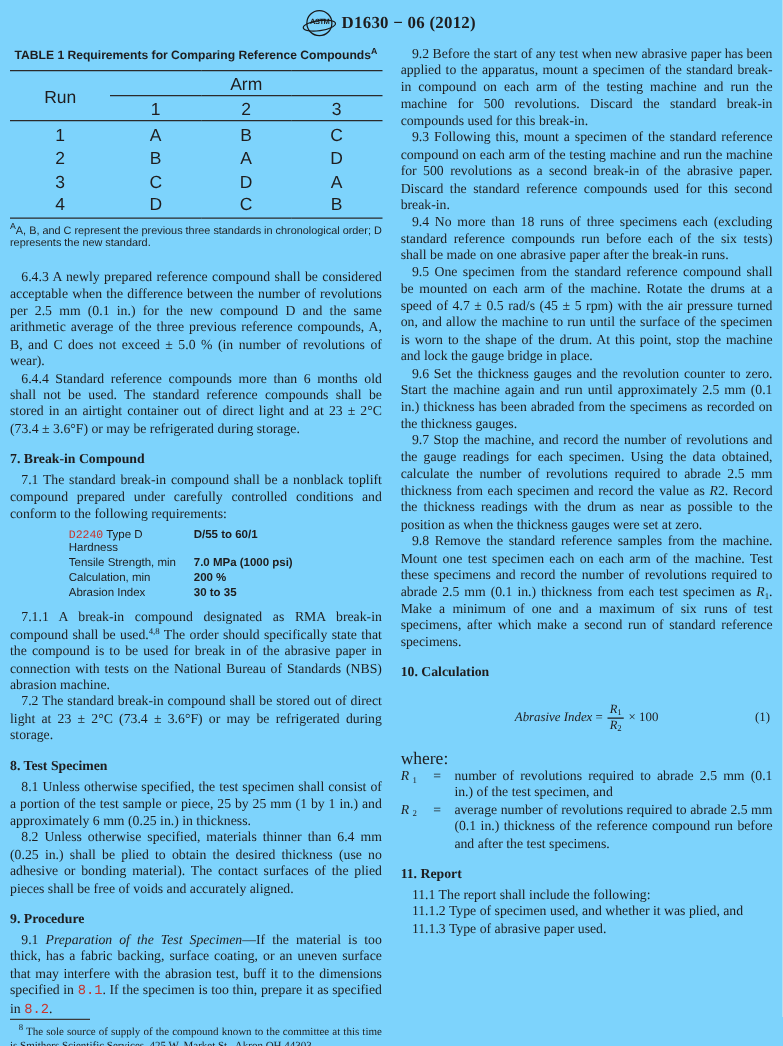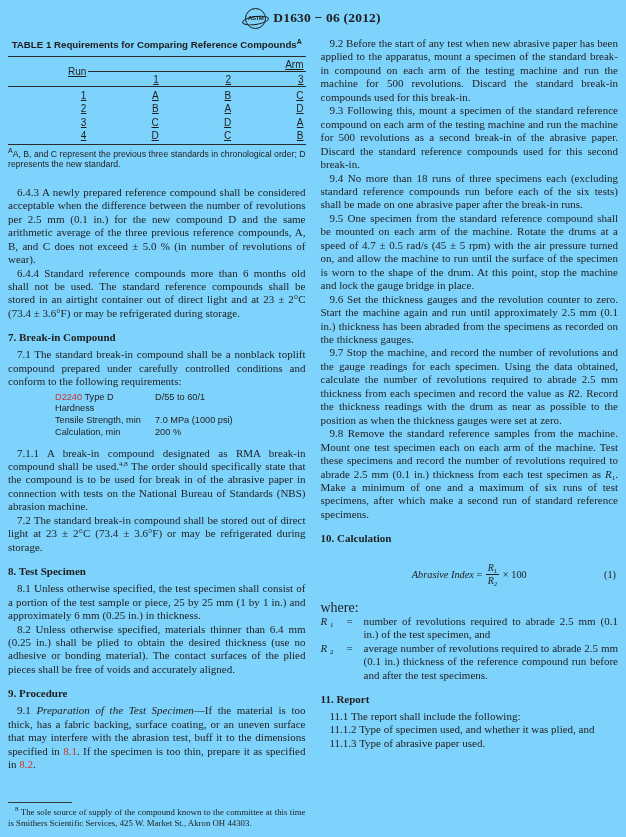--- a/index.html
+++ b/index.html
@@ -22,42 +22,42 @@
     border: 1px solid #181818; border-radius: 50%; transform: rotate(-8deg);
   }
   .doc-number { font-weight: bold; font-size: 13.5px; letter-spacing: 0.2px; }
   
   .cols { display: flex; gap: 15px; margin-top: 6px; height: 792px; }
   .col { flex: 0 0 297.5px; width: 297.5px; display: flex; flex-direction: column; }
   
   .body { font-size: 11px; line-height: 13.45px; text-align: justify; text-indent: 9px; }
   .heading { font-size: 11px; font-weight: bold; margin: 11px 0 5px; }
   .it { font-style: italic; }
-  .ref { color: #c8352c; text-decoration: none; cursor: pointer; }
+  .ref { color: #c8352c; text-decoration: none; cursor: pointer; font-family: Liberation Mono, monospace; }
   sup.fn { font-size: 7px; vertical-align: 4px; line-height: 0; }
   sub.sb { font-size: 7px; vertical-align: -2px; line-height: 0; }
   
   .table-block { font-family: "Liberation Sans", "DejaVu Sans", sans-serif; margin-bottom: 16px; }
   .tbl-title { font-size: 9.7px; font-weight: bold; text-align: center; margin: 2px 0 6px; }
-  table.t1 { width: 100%; border-collapse: collapse; font-size: 10px; text-align: right;
-             border-top: 1.2px solid #2a2a2a; border-bottom: 1.2px solid #2a2a2a; text-decoration: underline; }
+  table.t1 { width: 100%; border-collapse: collapse; font-size: 14px; text-align: center;
+             border-top: 1.2px solid #2a2a2a; border-bottom: 1.2px solid #2a2a2a; }
   table.t1 th, table.t1 td { font-weight: normal; padding: 1.5px 2px; }
   table.t1 .run-cell { width: 27%; border-bottom: 0.9px solid #2a2a2a; }
   table.t1 .arm-group { border-bottom: 0.9px solid #2a2a2a; }
   table.t1 .arm-num { width: 24.3%; border-bottom: 0.9px solid #2a2a2a; }
   table.t1 tbody tr td { padding: 1.2px 2px; }
   table.t1 tbody tr:first-child td { padding-top: 3px; }
   table.t1 tbody tr:last-child td { padding-bottom: 3px; }
   .tbl-footnote { font-size: 8.7px; line-height: 10.6px; text-align: justify; margin-top: 3.5px; }
   
   .reqs { margin: 3px 0 8px 47px; font-family: "Liberation Sans", "DejaVu Sans", sans-serif;
           font-size: 9.2px; line-height: 11.7px; }
   .reqs .rrow { display: flex; }
   .reqs .rlabel { width: 100px; flex: 0 0 100px; }
-  .reqs .rvalue { flex: 1; }
+  .reqs .rvalue { flex: 1; font-weight: bold; }
   
   .footnote { margin-top: auto; font-size: 8.8px; line-height: 11.2px; text-align: justify; }
   .footnote .rule { width: 64px; border-top: 1px solid #3a3a3a; margin-bottom: 4px; }
   .footnote p { text-indent: 7px; }
   
   .formula { position: relative; display: flex; justify-content: center; align-items: center;
              font-size: 10.3px; margin: 13px 0 15px; }
   .frac { display: inline-flex; flex-direction: column; align-items: center; margin: 0 4px; font-size: 10px; line-height: 11px; }
   .frac .num { border-bottom: 0.9px solid #1f1d1e; padding: 0 1.5px 0.5px; }
   .frac .den { padding-top: 0.5px; }
@@ -139,20 +139,24 @@
           <span class="rvalue">D/55 to 60/1</span>
         </div>
         <div class="rrow">
           <span class="rlabel">Tensile Strength, min</span>
           <span class="rvalue">7.0 MPa (1000 psi)</span>
         </div>
         <div class="rrow">
           <span class="rlabel">Calculation, min</span>
           <span class="rvalue">200 %</span>
         </div>
+        <div class="rrow">
+          <span class="rlabel">Abrasion Index</span>
+          <span class="rvalue">30 to 35</span>
+        </div>
       </div>
 
       <p class="body"><span>7.1.1 A break-in compound designated as RMA break-in compound shall be used.</span><sup class="fn">4,8</sup><span> The order should specifically state that the compound is to be used for break in of the abrasive paper in connection with tests on the National Bureau of Standards (NBS) abrasion machine.</span></p>
       <p class="body">7.2 The standard break-in compound shall be stored out of direct light at 23 ± 2°C (73.4 ± 3.6°F) or may be refrigerated during storage.</p>
 
       <h3 class="heading">8. Test Specimen</h3>
       <p class="body">8.1 Unless otherwise specified, the test specimen shall consist of a portion of the test sample or piece, 25 by 25 mm (1 by 1 in.) and approximately 6 mm (0.25 in.) in thickness.</p>
       <p class="body">8.2 Unless otherwise specified, materials thinner than 6.4 mm (0.25 in.) shall be plied to obtain the desired thickness (use no adhesive or bonding material). The contact surfaces of the plied pieces shall be free of voids and accurately aligned.</p>
 
       <h3 class="heading">9. Procedure</h3>

